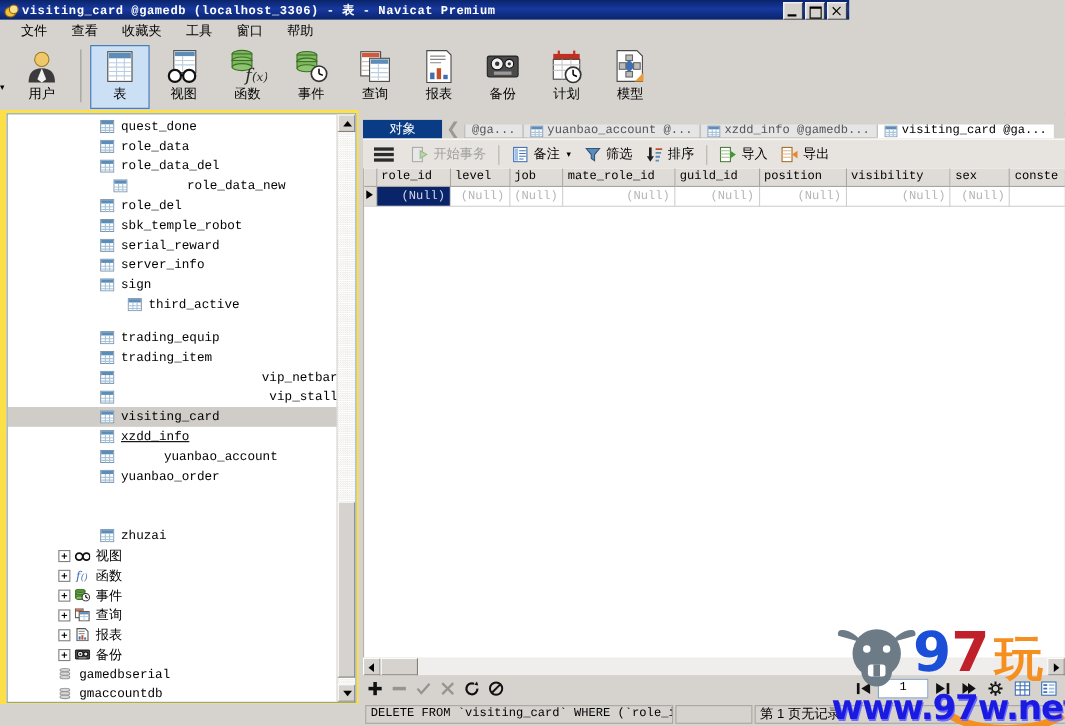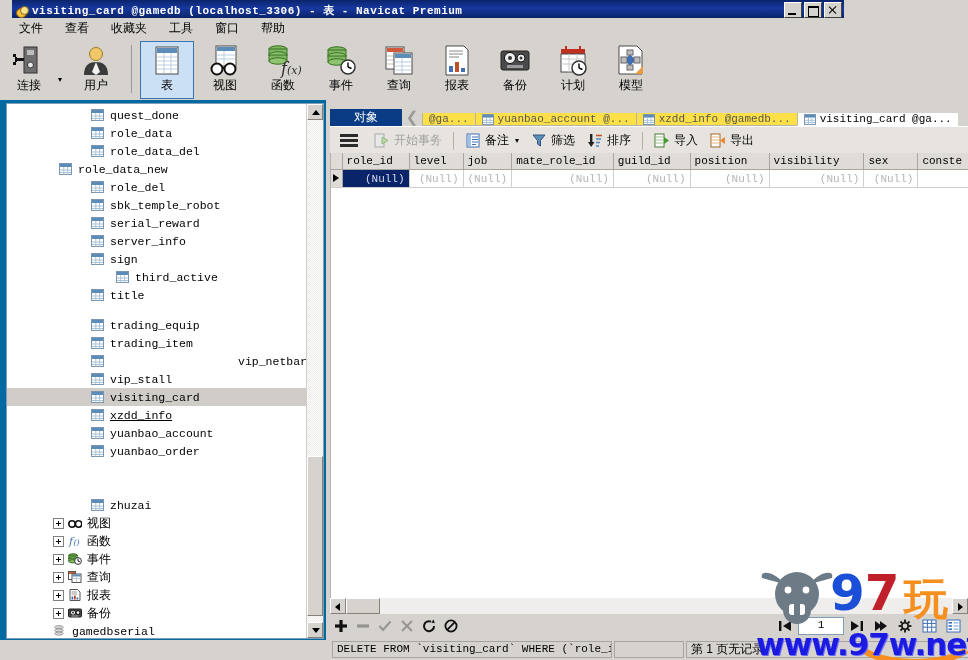--- a/index.html
+++ b/index.html
@@ -7,23 +7,23 @@
     width:968px;height:660px;overflow:hidden;
     background:#d6d3ce;
     font-family:"Liberation Sans","DejaVu Sans",sans-serif;
     font-size:12px;color:#000;
     -webkit-font-smoothing:none;
   }
   .app{position:relative;width:968px;height:660px;}
 
   
   .titlebar{
-    position:absolute;left:12px;top:0;width:832px;height:18px;
+    position:absolute;left:0;top:0;width:772px;height:18px;
     background:linear-gradient(to bottom,#0a246a 0%,#17389f 45%,#0a246a 100%);
-    display:flex;align-items:flex-end;
+    display:flex;align-items:center;
   }
   .title-ico{
     width:13px;height:13px;margin-left:3px;margin-right:4px;flex:0 0 auto;
     position:relative;
   }
   .title-ico .b1{position:absolute;left:1px;top:3px;width:9px;height:8px;border-radius:50%;background:#f5c13a;border:1px solid #8a6412;}
   .title-ico .b2{position:absolute;left:5px;top:1px;width:7px;height:7px;border-radius:50%;background:#fbe08a;border:1px solid #8a6412;}
   .title-text{
     color:#fff;font-family:"Liberation Mono","DejaVu Sans Mono",monospace;
     font-size:11px;font-weight:bold;letter-spacing:.5px;white-space:nowrap;
@@ -66,21 +66,21 @@
   .tb-ico{height:34px;width:36px;position:relative;margin-top:2px;}
   .tb-label{font-size:12px;line-height:13px;margin-top:1px;white-space:nowrap;}
   .tb-sep{width:1px;height:48px;background:#9a9a94;margin:4px 6px 0 6px;}
   .tb-caret{
     width:9px;align-self:center;margin-top:14px;font-size:8px;color:#000;cursor:default;
   }
 
   
   .sidebar{
     position:absolute;left:0;top:100px;width:328px;height:540px;
-    background:#0369a1;
+    background:#fde047;
   }
   .tree-outer{
     position:absolute;left:6px;top:3px;width:316px;height:534px;
     background:#fff;border:1px solid #7f9db9;overflow:hidden;
   }
   .tree{
     position:absolute;left:0;top:0;right:16px;bottom:0;overflow:hidden;
     padding-top:2px;
   }
   .trow{
@@ -120,21 +120,21 @@
     width:72px;background:#0a3c86;color:#fff;display:flex;align-items:center;justify-content:center;
     font-size:12px;cursor:default;
   }
   .tabscroll{
     width:20px;display:flex;align-items:center;justify-content:center;
     background:#d6d3ce;color:#9a9a94;font-size:15px;cursor:default;
   }
   .tablist{flex:1;display:flex;align-items:stretch;overflow:hidden;background:#d6d3ce;}
   .dtab{
     display:flex;align-items:center;gap:4px;padding:0 6px;
-    background:#fde047;border-left:1px solid #b5b2ac;border-bottom:1px solid #b5b2ac;
+    background:#e5e5e5;border-left:1px solid #b5b2ac;border-bottom:1px solid #b5b2ac;
     font-family:"Liberation Mono","DejaVu Sans Mono",monospace;font-size:11px;
     white-space:nowrap;cursor:default;color:#555;max-width:150px;overflow:hidden;
   }
   .dtab.active{background:#fff;color:#000;border-bottom:1px solid #fff;}
   .dtab .ti{width:12px;height:11px;position:relative;flex:0 0 auto;}
   .newtab{
     width:26px;display:flex;align-items:center;justify-content:center;
     background:#d6d3ce;cursor:default;position:relative;
   }
 
@@ -253,34 +253,20 @@
     <div class="menu-item">文件</div>
     <div class="menu-item">查看</div>
     <div class="menu-item">收藏夹</div>
     <div class="menu-item">工具</div>
     <div class="menu-item">窗口</div>
     <div class="menu-item">帮助</div>
   </div>
 
   <div class="toolbar">
 
-    <div class="tb-btn">
-      <div class="tb-ico">
-        <svg width="36" height="34" viewBox="0 0 36 34">
-          <rect x="13" y="3" width="13" height="26" fill="#6e6e6e" stroke="#333"></rect>
-          <rect x="16" y="6" width="7" height="5" fill="#bdbdbd"></rect>
-          <circle cx="19.5" cy="21" r="3" fill="#e8e8e8" stroke="#333"></circle>
-          <rect x="5" y="14" width="8" height="3" fill="#111"></rect>
-          <rect x="2" y="10" width="3" height="3" fill="#111"></rect>
-          <rect x="2" y="18" width="3" height="3" fill="#111"></rect>
-          <rect x="4" y="13" width="2" height="5" fill="#111"></rect>
-        </svg>
-      </div>
-      <div class="tb-label">连接</div>
-    </div>
     <div class="tb-caret">▾</div>
 
     <div class="tb-btn">
       <div class="tb-ico">
         <svg width="36" height="34" viewBox="0 0 36 34">
           <circle cx="18" cy="10" r="6.5" fill="#f0c86a" stroke="#9a7a22"></circle>
           <path d="M6 31 Q6 18 18 18 Q30 18 30 31 Z" fill="#3b3b3b"></path>
           <path d="M18 18 L14 28 L18 31 L22 28 Z" fill="#f2f2f2"></path>
         </svg>
       </div>
@@ -467,21 +453,21 @@
         <span class="ic"><svg width="13" height="12" viewBox="0 0 13 12">
       <rect x="0.5" y="0.5" width="12" height="11" fill="#fff" stroke="#7a95b0"></rect>
       <rect x="1" y="1" width="11" height="3" fill="#5b8db8"></rect>
       <line x1="1" y1="7" x2="12" y2="7" stroke="#a9c3d8"></line>
       <line x1="1" y1="9.5" x2="12" y2="9.5" stroke="#a9c3d8"></line>
       <line x1="4.8" y1="4" x2="4.8" y2="11.5" stroke="#a9c3d8"></line>
       <line x1="8.6" y1="4" x2="8.6" y2="11.5" stroke="#a9c3d8"></line>
     </svg></span>
         <span class="lbl">role_data_del</span>
       </div>
-          <div class="trow" style="padding-left:52px;">
+          <div class="trow" style="padding-left:96px;gap:48px;">
         <span class="ic"><svg width="13" height="12" viewBox="0 0 13 12">
       <rect x="0.5" y="0.5" width="12" height="11" fill="#fff" stroke="#7a95b0"></rect>
       <rect x="1" y="1" width="11" height="3" fill="#5b8db8"></rect>
       <line x1="1" y1="7" x2="12" y2="7" stroke="#a9c3d8"></line>
       <line x1="1" y1="9.5" x2="12" y2="9.5" stroke="#a9c3d8"></line>
       <line x1="4.8" y1="4" x2="4.8" y2="11.5" stroke="#a9c3d8"></line>
       <line x1="8.6" y1="4" x2="8.6" y2="11.5" stroke="#a9c3d8"></line>
     </svg></span>
         <span class="lbl">role_data_new</span>
       </div>
@@ -544,65 +530,54 @@
         <span class="ic"><svg width="13" height="12" viewBox="0 0 13 12">
       <rect x="0.5" y="0.5" width="12" height="11" fill="#fff" stroke="#7a95b0"></rect>
       <rect x="1" y="1" width="11" height="3" fill="#5b8db8"></rect>
       <line x1="1" y1="7" x2="12" y2="7" stroke="#a9c3d8"></line>
       <line x1="1" y1="9.5" x2="12" y2="9.5" stroke="#a9c3d8"></line>
       <line x1="4.8" y1="4" x2="4.8" y2="11.5" stroke="#a9c3d8"></line>
       <line x1="8.6" y1="4" x2="8.6" y2="11.5" stroke="#a9c3d8"></line>
     </svg></span>
         <span class="lbl">third_active</span>
       </div>
+          <div class="trow" style="padding-left:84px;margin-top:12px;">
+        <span class="ic"><svg width="13" height="12" viewBox="0 0 13 12">
+      <rect x="0.5" y="0.5" width="12" height="11" fill="#fff" stroke="#7a95b0"></rect>
+      <rect x="1" y="1" width="11" height="3" fill="#5b8db8"></rect>
+      <line x1="1" y1="7" x2="12" y2="7" stroke="#a9c3d8"></line>
+      <line x1="1" y1="9.5" x2="12" y2="9.5" stroke="#a9c3d8"></line>
+      <line x1="4.8" y1="4" x2="4.8" y2="11.5" stroke="#a9c3d8"></line>
+      <line x1="8.6" y1="4" x2="8.6" y2="11.5" stroke="#a9c3d8"></line>
+    </svg></span>
+        <span class="lbl">trading_equip</span>
+      </div>
           <div class="trow" style="padding-left:84px;">
         <span class="ic"><svg width="13" height="12" viewBox="0 0 13 12">
       <rect x="0.5" y="0.5" width="12" height="11" fill="#fff" stroke="#7a95b0"></rect>
       <rect x="1" y="1" width="11" height="3" fill="#5b8db8"></rect>
       <line x1="1" y1="7" x2="12" y2="7" stroke="#a9c3d8"></line>
       <line x1="1" y1="9.5" x2="12" y2="9.5" stroke="#a9c3d8"></line>
       <line x1="4.8" y1="4" x2="4.8" y2="11.5" stroke="#a9c3d8"></line>
       <line x1="8.6" y1="4" x2="8.6" y2="11.5" stroke="#a9c3d8"></line>
     </svg></span>
-        <span class="lbl">title</span>
-      </div>
-          <div class="trow" style="padding-left:84px;margin-top:12px;">
-        <span class="ic"><svg width="13" height="12" viewBox="0 0 13 12">
-      <rect x="0.5" y="0.5" width="12" height="11" fill="#fff" stroke="#7a95b0"></rect>
-      <rect x="1" y="1" width="11" height="3" fill="#5b8db8"></rect>
-      <line x1="1" y1="7" x2="12" y2="7" stroke="#a9c3d8"></line>
-      <line x1="1" y1="9.5" x2="12" y2="9.5" stroke="#a9c3d8"></line>
-      <line x1="4.8" y1="4" x2="4.8" y2="11.5" stroke="#a9c3d8"></line>
-      <line x1="8.6" y1="4" x2="8.6" y2="11.5" stroke="#a9c3d8"></line>
-    </svg></span>
-        <span class="lbl">trading_equip</span>
-      </div>
-          <div class="trow" style="padding-left:84px;">
-        <span class="ic"><svg width="13" height="12" viewBox="0 0 13 12">
-      <rect x="0.5" y="0.5" width="12" height="11" fill="#fff" stroke="#7a95b0"></rect>
-      <rect x="1" y="1" width="11" height="3" fill="#5b8db8"></rect>
-      <line x1="1" y1="7" x2="12" y2="7" stroke="#a9c3d8"></line>
-      <line x1="1" y1="9.5" x2="12" y2="9.5" stroke="#a9c3d8"></line>
-      <line x1="4.8" y1="4" x2="4.8" y2="11.5" stroke="#a9c3d8"></line>
-      <line x1="8.6" y1="4" x2="8.6" y2="11.5" stroke="#a9c3d8"></line>
-    </svg></span>
         <span class="lbl">trading_item</span>
       </div>
           <div class="trow" style="padding-left:84px;justify-content:space-between;">
         <span class="ic"><svg width="13" height="12" viewBox="0 0 13 12">
       <rect x="0.5" y="0.5" width="12" height="11" fill="#fff" stroke="#7a95b0"></rect>
       <rect x="1" y="1" width="11" height="3" fill="#5b8db8"></rect>
       <line x1="1" y1="7" x2="12" y2="7" stroke="#a9c3d8"></line>
       <line x1="1" y1="9.5" x2="12" y2="9.5" stroke="#a9c3d8"></line>
       <line x1="4.8" y1="4" x2="4.8" y2="11.5" stroke="#a9c3d8"></line>
       <line x1="8.6" y1="4" x2="8.6" y2="11.5" stroke="#a9c3d8"></line>
     </svg></span>
         <span class="lbl">vip_netbar</span>
       </div>
-          <div class="trow" style="padding-left:84px;">
+          <div class="trow" style="padding-left:84px;justify-content:space-between;">
         <span class="ic"><svg width="13" height="12" viewBox="0 0 13 12">
       <rect x="0.5" y="0.5" width="12" height="11" fill="#fff" stroke="#7a95b0"></rect>
       <rect x="1" y="1" width="11" height="3" fill="#5b8db8"></rect>
       <line x1="1" y1="7" x2="12" y2="7" stroke="#a9c3d8"></line>
       <line x1="1" y1="9.5" x2="12" y2="9.5" stroke="#a9c3d8"></line>
       <line x1="4.8" y1="4" x2="4.8" y2="11.5" stroke="#a9c3d8"></line>
       <line x1="8.6" y1="4" x2="8.6" y2="11.5" stroke="#a9c3d8"></line>
     </svg></span>
         <span class="lbl">vip_stall</span>
       </div>
@@ -621,21 +596,21 @@
         <span class="ic"><svg width="13" height="12" viewBox="0 0 13 12">
       <rect x="0.5" y="0.5" width="12" height="11" fill="#fff" stroke="#7a95b0"></rect>
       <rect x="1" y="1" width="11" height="3" fill="#5b8db8"></rect>
       <line x1="1" y1="7" x2="12" y2="7" stroke="#a9c3d8"></line>
       <line x1="1" y1="9.5" x2="12" y2="9.5" stroke="#a9c3d8"></line>
       <line x1="4.8" y1="4" x2="4.8" y2="11.5" stroke="#a9c3d8"></line>
       <line x1="8.6" y1="4" x2="8.6" y2="11.5" stroke="#a9c3d8"></line>
     </svg></span>
         <span class="lbl">xzdd_info</span>
       </div>
-          <div class="trow" style="padding-left:84px;">
+          <div class="trow" style="padding-left:84px;gap:39px;">
         <span class="ic"><svg width="13" height="12" viewBox="0 0 13 12">
       <rect x="0.5" y="0.5" width="12" height="11" fill="#fff" stroke="#7a95b0"></rect>
       <rect x="1" y="1" width="11" height="3" fill="#5b8db8"></rect>
       <line x1="1" y1="7" x2="12" y2="7" stroke="#a9c3d8"></line>
       <line x1="1" y1="9.5" x2="12" y2="9.5" stroke="#a9c3d8"></line>
       <line x1="4.8" y1="4" x2="4.8" y2="11.5" stroke="#a9c3d8"></line>
       <line x1="8.6" y1="4" x2="8.6" y2="11.5" stroke="#a9c3d8"></line>
     </svg></span>
         <span class="lbl">yuanbao_account</span>
       </div>

